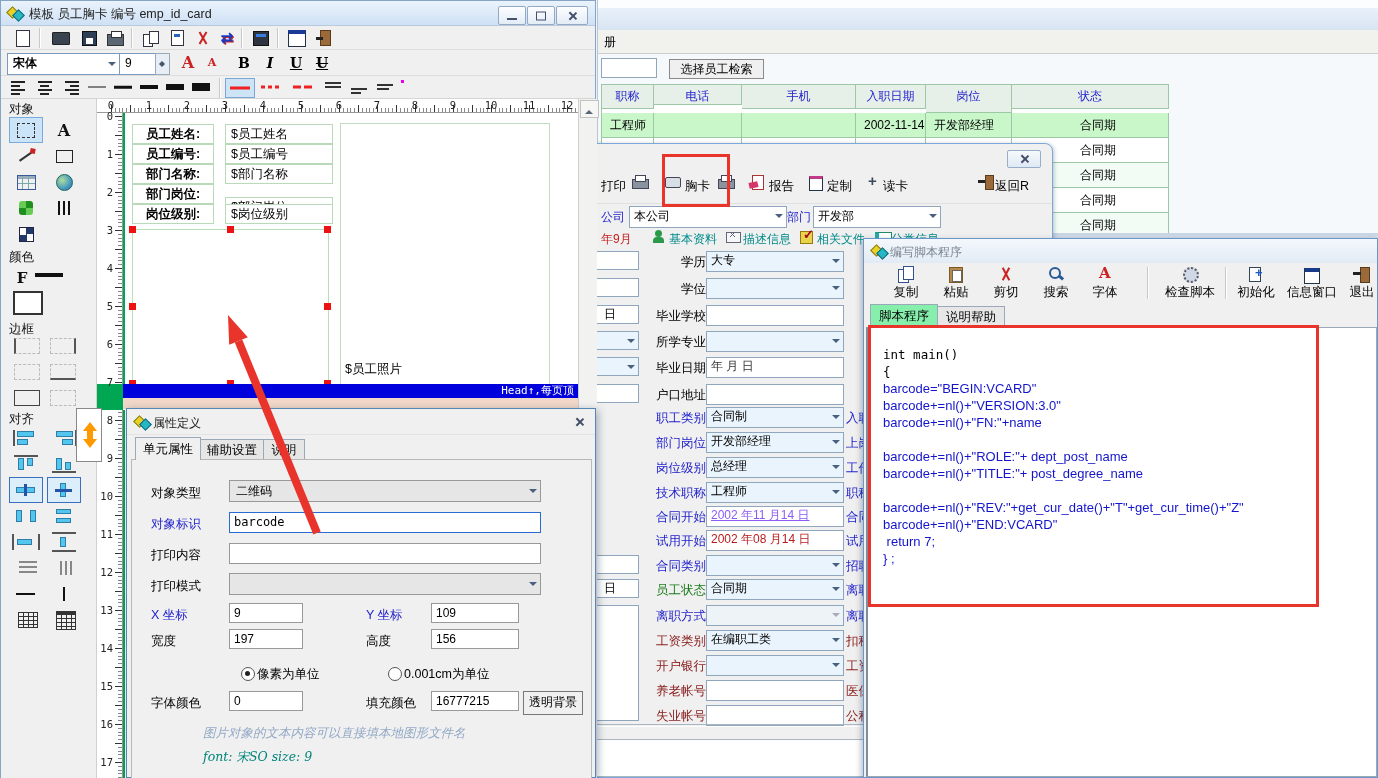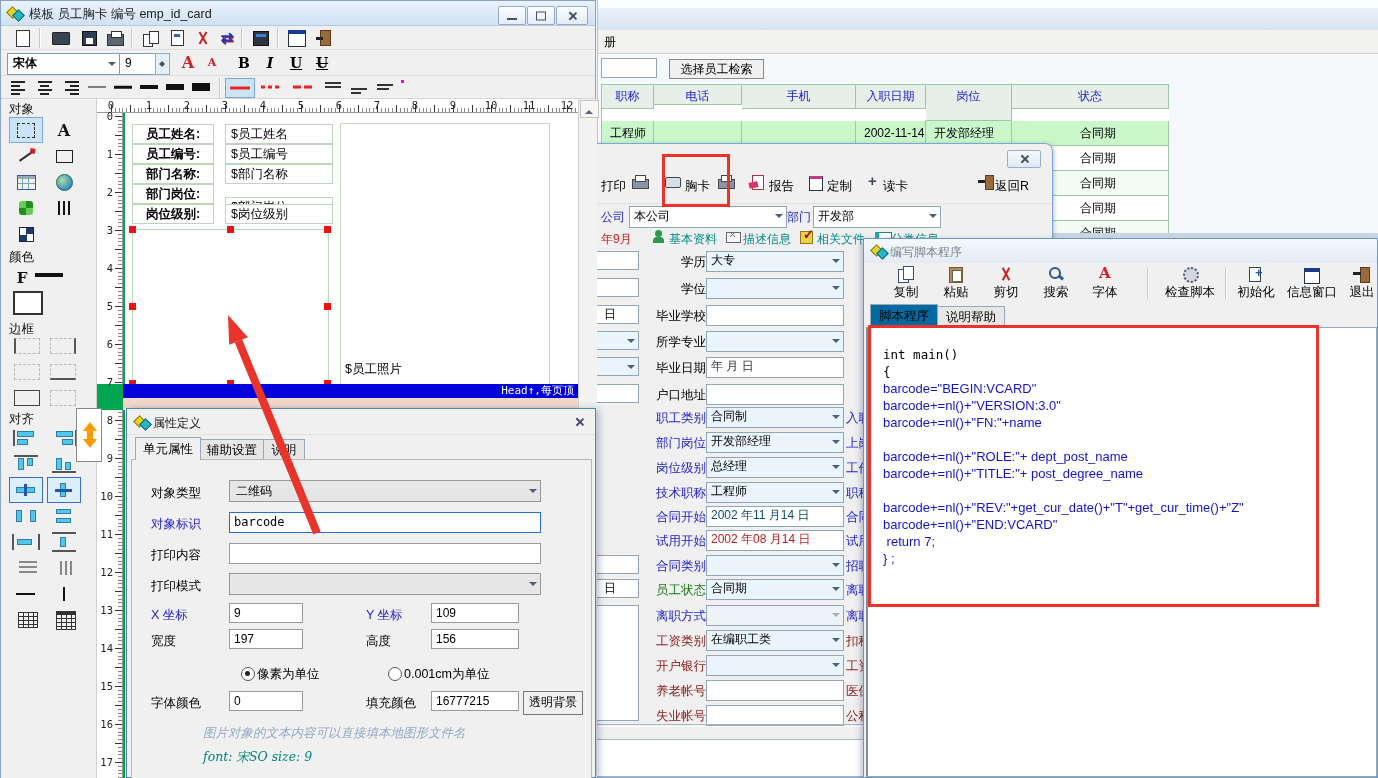--- a/index.html
+++ b/index.html
@@ -51,21 +51,21 @@
   #sw .cap{left:0;top:0;width:100%;height:24px;background:linear-gradient(180deg,#f4f8fc,#e2ebf5)}
   #sw .capt{position:absolute;left:26px;top:5px;color:#7a8592}
   .dico{position:absolute;width:14px;height:12px}
   .dico::before{content:"";position:absolute;left:0;top:1px;width:7px;height:7px;background:#e8d22a;transform:rotate(45deg);border:1px solid #887711}
   .dico::after{content:"";position:absolute;left:6px;top:4px;width:7px;height:7px;background:#27b7c4;transform:rotate(45deg);border:1px solid #116677}
   .sbtn2{position:absolute;top:24px;height:40px;text-align:center;cursor:default}
   .sbtn2 .lbl{position:absolute;left:0;right:0;bottom:2px;font-size:12.5px}
   .sbtn2 .sic{position:absolute;left:50%;top:3px;transform:translateX(-50%)}
   .ssep{position:absolute;top:28px;width:1px;height:32px;background:#c8c8c8;border-right:1px solid #fff}
   .stab{position:absolute;border:1px solid #9aa8b8;border-bottom:none;background:#e7e7e7;text-align:center;font-size:12.5px}
-  .stab.active{background:#0369a1;z-index:2}
+  .stab.active{background:#86efac;z-index:2}
   #sw .content{left:2px;top:88px;width:511px;height:450px;background:#fff;border:1px solid #9aa8b8;border-left:2px solid #7e8ea0}
   .codeline{height:17px;line-height:17px;font-size:13px;color:#1414cc;white-space:pre}
   .codeline:nth-child(-n+2){color:#000;font-family:"DejaVu Sans Mono",monospace;font-size:12.5px}
 
   
   .sic{width:18px;height:16px;position:relative}
   .sic-copy::before,.sic-copy::after{content:"";position:absolute;width:9px;height:12px;background:#fff;border:1px solid #33508a}
   .sic-copy::before{left:1px;top:3px}.sic-copy::after{left:6px;top:0}
   .sic-paste::before{content:"";position:absolute;left:2px;top:1px;width:12px;height:14px;background:#b88a4a;border:1px solid #7a5a28}
   .sic-paste::after{content:"";position:absolute;left:5px;top:4px;width:8px;height:10px;background:#fff;border:1px solid #666}
@@ -274,21 +274,21 @@
   <div class="abs srow">
     <div class="abs sinput"></div>
     <div class="abs sbtn">选择员工检索</div>
   </div>
   <div id="bk-table" class="abs">
       <div class="bt-row">
         <div class="bt-cell bt-h" style="width: 52px; height: 24px; line-height: 23px;">职称</div>
         <div class="bt-cell bt-h" style="width: 88px; height: 20px; line-height: 23px;">电话</div>
         <div class="bt-cell bt-h" style="width: 114px; height: 24px; line-height: 23px;">手机</div>
         <div class="bt-cell bt-h" style="width: 70px; height: 24px; line-height: 23px;">入职日期</div>
-        <div class="bt-cell bt-h" style="width: 86px; height: 36px; line-height: 23px;">岗位</div>
+        <div class="bt-cell bt-h" style="width: 86px; height: 28px; line-height: 23px;">岗位</div>
         <div class="bt-cell bt-h" style="width: 157px; height: 24px; line-height: 23px;">状态</div>
       </div>
       <div class="bt-row">
         <div class="bt-cell" style="width: 52px; height: 25px; line-height: 24px; background: rgb(201, 247, 202); padding-left: 8px;">工程师</div>
         <div class="bt-cell" style="width: 88px; height: 25px; line-height: 24px; background: rgb(201, 247, 202); padding-left: 8px;"></div>
         <div class="bt-cell" style="width: 114px; height: 25px; line-height: 24px; background: rgb(201, 247, 202); padding-left: 8px;"></div>
         <div class="bt-cell" style="width: 70px; height: 25px; line-height: 24px; background: rgb(201, 247, 202); padding-left: 8px;">2002-11-14</div>
         <div class="bt-cell" style="width: 86px; height: 25px; line-height: 24px; background: rgb(201, 247, 202); padding-left: 8px;">开发部经理</div>
         <div class="bt-cell" style="width: 157px; height: 25px; line-height: 24px; background: rgb(201, 247, 202); padding-left: 68px;">合同期</div>
       </div>
@@ -387,21 +387,21 @@
       <div class="f-lab" style="left: 93px; top: 291px; color: rgb(34, 34, 204);">部门岗位</div>
       <div class="f-box f-combo" style="top: 288px;"><span>开发部经理</span><i class="carr"></i></div>
       <div class="f-right" style="top: 291px; color: rgb(34, 34, 204);">上岗</div>
       <div class="f-lab" style="left: 93px; top: 316px; color: rgb(34, 34, 204);">岗位级别</div>
       <div class="f-box f-combo" style="top: 313px;"><span>总经理</span><i class="carr"></i></div>
       <div class="f-right" style="top: 316px; color: rgb(34, 34, 204);">工作</div>
       <div class="f-lab" style="left: 93px; top: 341px; color: rgb(34, 34, 204);">技术职称</div>
       <div class="f-box f-combo" style="top: 338px;"><span>工程师</span><i class="carr"></i></div>
       <div class="f-right" style="top: 341px; color: rgb(34, 34, 204);">职称</div>
       <div class="f-lab" style="left: 93px; top: 365px; color: rgb(34, 34, 204);">合同开始</div>
-      <div class="f-box" style="top: 362px;"><span style="color: #0c4a6e;">2002  年11 月14 日</span></div>
+      <div class="f-box" style="top: 362px;"><span style="color: #8b5cf6; text-decoration: underline;">2002  年11 月14 日</span></div>
       <div class="f-right" style="top: 365px; color: rgb(34, 34, 204);">合同</div>
       <div class="f-lab" style="left: 93px; top: 389px; color: rgb(34, 34, 204);">试用开始</div>
       <div class="f-box" style="top: 386px;"><span style="color: #b91c1c;">2002  年08 月14 日</span></div>
       <div class="f-right" style="top: 389px; color: rgb(34, 34, 204);">试用</div>
       <div class="f-lab" style="left: 93px; top: 414px; color: rgb(34, 34, 204);">合同类别</div>
       <div class="f-box f-combo" style="top: 411px;"><span></span><i class="carr"></i></div>
       <div class="f-right" style="top: 414px; color: rgb(34, 34, 204);">招聘</div>
       <div class="f-lab" style="left: 93px; top: 438px; color: rgb(26, 122, 26);">员工状态</div>
       <div class="f-box f-combo" style="top: 435px;"><span>合同期</span><i class="carr"></i></div>
       <div class="f-right" style="top: 438px; color: rgb(34, 34, 204);">离职</div>

